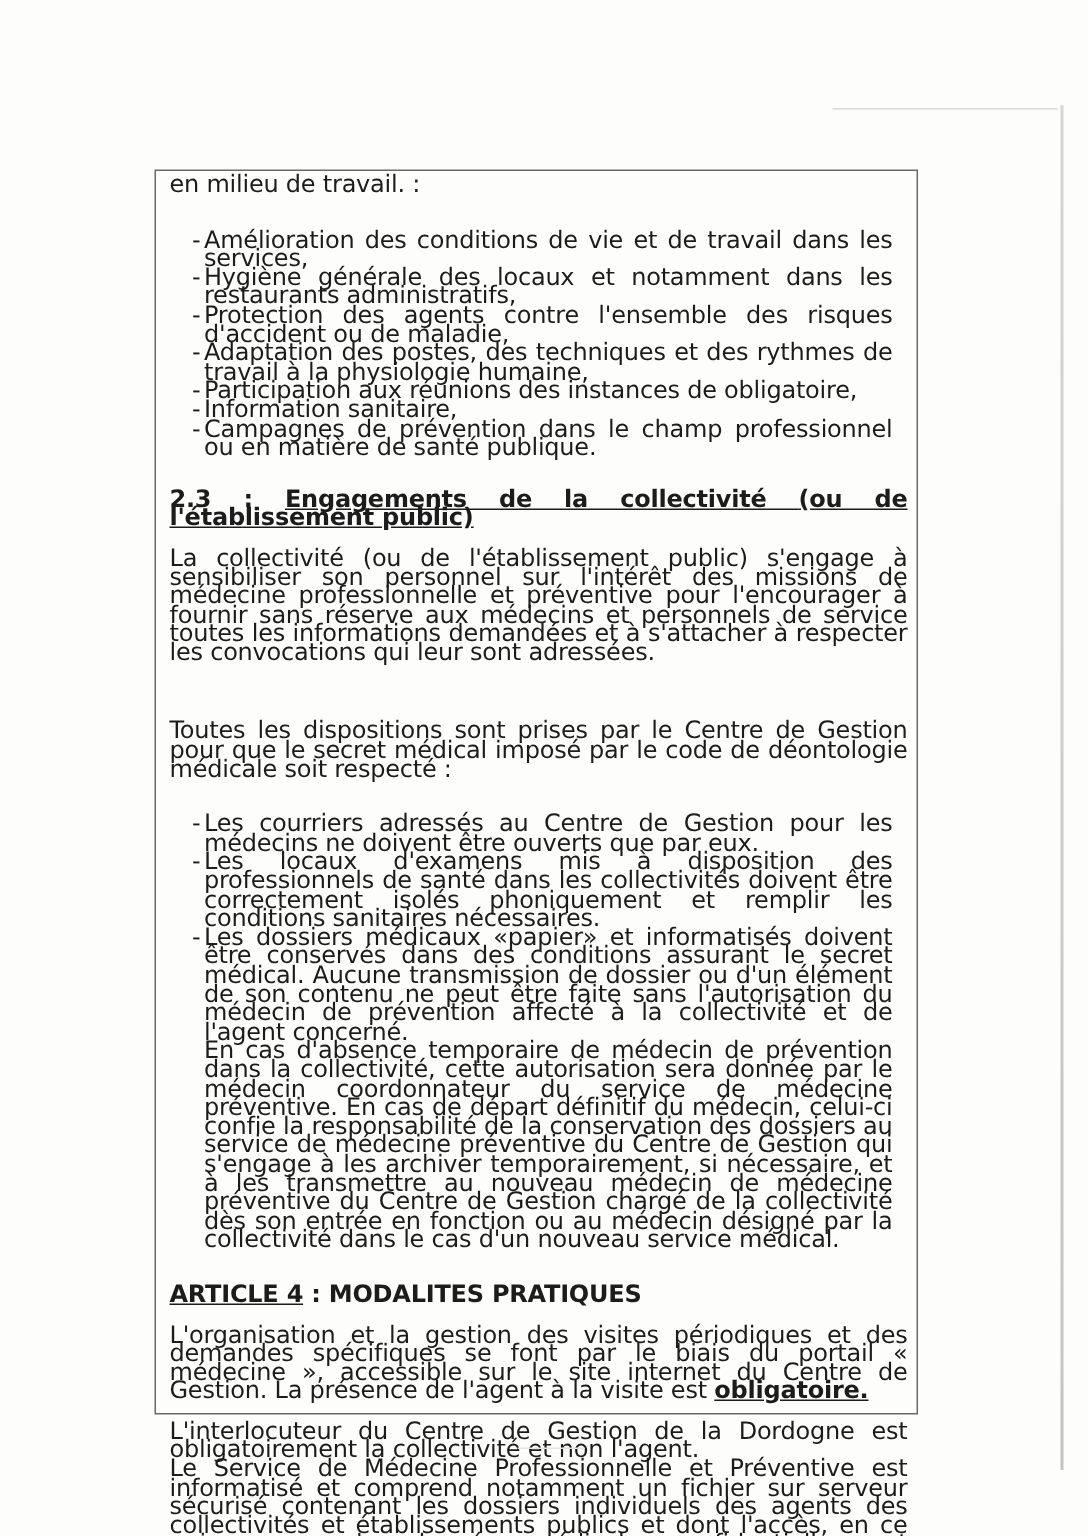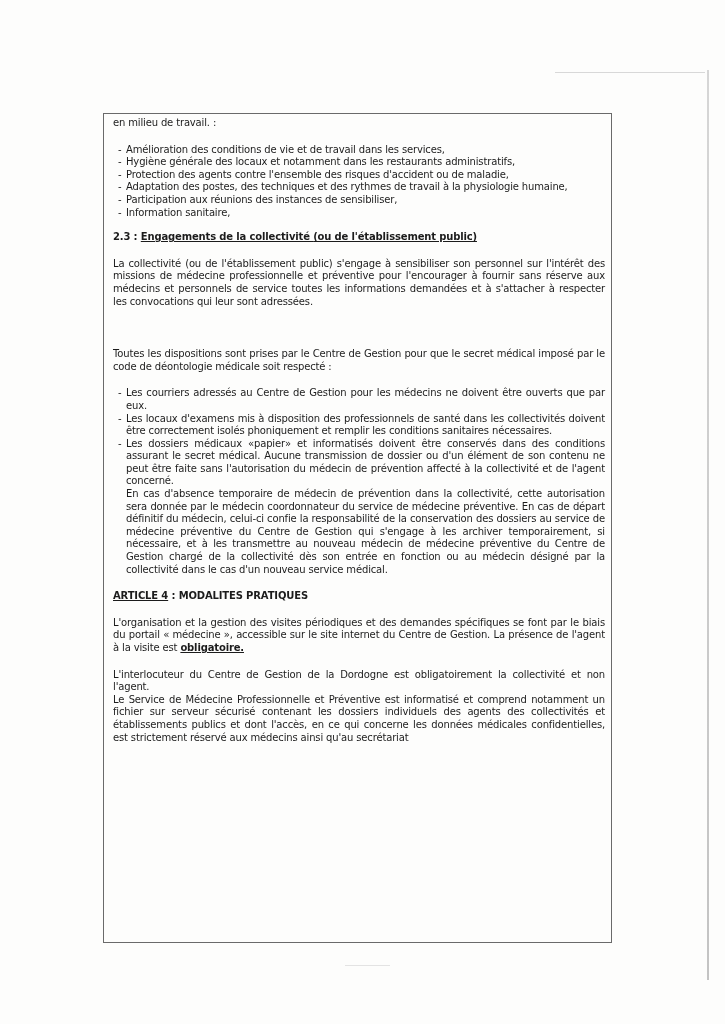--- a/index.html
+++ b/index.html
@@ -14,28 +14,28 @@
     background:linear-gradient(#cfcfcf,#b9b9b9);
     opacity:.85;
   }
   .top-rule {
     position:absolute; left:555px; top:72px; width:150px; height:1px; background:#d8d8d8;
   }
   .box {
     position:absolute; left:103px; top:113px; width:509px; height:830px;
     border:1px solid #6a6a6a; box-sizing:border-box;
     padding:3px 6px 0 9px;
-    font-size:10px; line-height:12.6px;
+    font-size:16px; line-height:12.6px;
     letter-spacing:-0.15px;
   }
   p { margin:0; text-align:justify; }
   .gap-s { height:12px; }
   .gap-m { height:14px; }
   .gap-l { height:26px; }
-  ul { list-style:none; margin:0; padding:0 0 0 5px; }
+  ul { list-style:none; margin:10px; padding:0 0 0 5px; }
   ul li { position:relative; padding-left:8px; text-align:justify; }
   ul li::before { content:"-"; position:absolute; left:0; }
   ul li .cont { display:block; }
   .h { font-weight:bold; }
   .u { text-decoration:underline;margin-top:36px; }
   .i { }
   .footer-mark {
     position:absolute; left:345px; top:965px; width:45px; height:1px; background:#e3e3e3;
   }
 </style>
@@ -47,22 +47,23 @@
 
 <div class="box">
   <p>en milieu de travail. :</p>
   <div class="gap-m"></div>
 
   <ul>
     <li>Amélioration des conditions de vie et de travail dans les services,</li>
     <li>Hygiène générale des locaux et notamment dans les restaurants administratifs,</li>
     <li>Protection des agents contre l'ensemble des risques d'accident ou de maladie,</li>
     <li>Adaptation des postes, des techniques et des rythmes de travail à la physiologie humaine,</li>
-    <li>Participation aux réunions des instances de sensibiliser,</li>
+    <li>Participation aux réunions des instances de obligatoire,</li>
     <li>Information sanitaire,</li>
+    <li>Campagnes de prévention dans le champ professionnel ou en matière de santé publique.</li>
   </ul>
   <div class="gap-s"></div>
 
   <p class="h">
     <span>2.3 :</span>
     <span class="u">Engagements de la collectivité </span><span class="u i">(ou de l'établissement public)</span>
   </p>
   <div class="gap-m"></div>
   <p><span>La collectivité </span><span class="i">(ou de l'établissement public)</span><span> s'engage à sensibiliser son personnel sur l'intérêt des missions de médecine professionnelle et préventive pour l'encourager à fournir sans réserve aux médecins et personnels de service toutes les informations demandées et à s'attacher à respecter les convocations qui leur sont adressées.</span></p>
   <div class="gap-l"></div>

